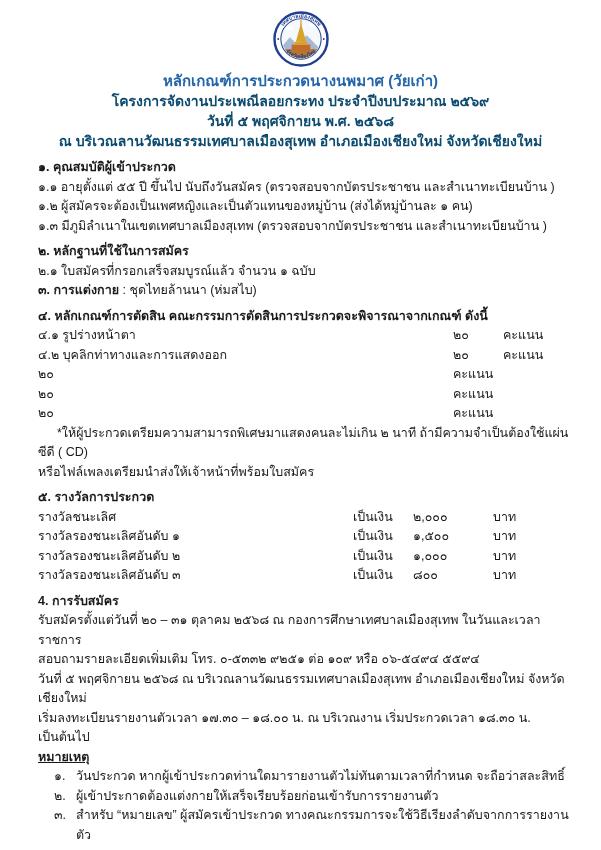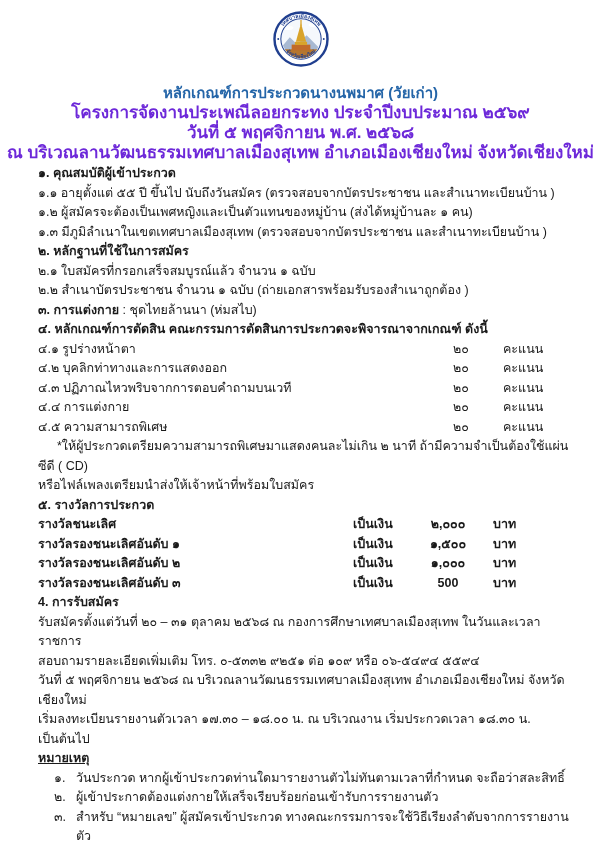--- a/index.html
+++ b/index.html
@@ -2,28 +2,28 @@
 <html><head>
 <meta charset="utf-8">
 <style>
   html,body{margin:0;padding:0;background:#888;}
   .page{
     width:601px;height:850px;background:#ffffff;margin:0 auto;position:relative;
     font-family:"Liberation Sans",sans-serif;color:#1a1a1a;overflow:hidden;
   }
   .header{text-align:center;padding-top:11px;}
   .seal{width:56px;height:56px;margin:0 auto;display:block;}
-  .title{color:#2465a8;font-weight:bold;font-size:15px;line-height:21px;margin-top:15px;}
-  .sub{font-weight:bold;font-size:17px;line-height:20px;color:#6d28d9;}
+  .title{color:#2465a8;font-weight:bold;font-size:15px;line-height:21px;margin-top:3px;}
+  .sub{font-weight:bold;font-size:14px;line-height:20px;color:#0c4a6e;}
   .content{padding:1px 30px 0 38px;font-size:12.5px;line-height:19.5px;}
-  .h{font-weight:bold;}
+  .h{font-weight:bold;margin-top:6px;}
   .line{white-space:normal;}
   .score-row{display:grid;grid-template-columns:415px 50px 1fr;}
-  .prize-row{display:grid;grid-template-columns:315px 60px 70px 1fr;font-weight:bold;}
-  .prize-amt{text-align:center;}
+  .prize-row{display:grid;grid-template-columns:315px 60px 70px 1fr;}
+  .prize-amt{text-align:left;}
   .prize-unit{padding-left:10px;}
   .starnote{text-indent:19px;}
   .note-head{font-weight:bold;text-decoration:underline;}
   .note-row{display:flex;}
   .note-num{width:22px;flex:0 0 22px;margin-left:16px;}
   .note-text{flex:1;}
   .nline{display:block;}
 </style>
 </head>
 <body>
@@ -71,47 +71,43 @@
 
   <div class="content">
 
     <div class="line h">๑. คุณสมบัติผู้เข้าประกวด</div>
     <div class="line">๑.๑ อายุตั้งแต่ ๕๕ ปี ขึ้นไป นับถึงวันสมัคร (ตรวจสอบจากบัตรประชาชน และสำเนาทะเบียนบ้าน )</div>
     <div class="line">๑.๒ ผู้สมัครจะต้องเป็นเพศหญิงและเป็นตัวแทนของหมู่บ้าน (ส่งได้หมู่บ้านละ ๑ คน)</div>
     <div class="line">๑.๓ มีภูมิลำเนาในเขตเทศบาลเมืองสุเทพ (ตรวจสอบจากบัตรประชาชน และสำเนาทะเบียนบ้าน )</div>
 
     <div class="line h">๒. หลักฐานที่ใช้ในการสมัคร</div>
     <div class="line">๒.๑ ใบสมัครที่กรอกเสร็จสมบูรณ์แล้ว จำนวน ๑ ฉบับ</div>
-    <div class="line">๒.๒ สำเนาบัตรประชาชน จำนวน ๑ ฉบับ (ถ่ายเอกสารพร้อมรับรองสำเนาถูกต้อง )</div>
 
     <div class="line"><span class="h">๓. การแต่งกาย</span> <span>: ชุดไทยล้านนา (ห่มสไบ)</span></div>
 
     <div class="line h">๔. หลักเกณฑ์การตัดสิน คณะกรรมการตัดสินการประกวดจะพิจารณาจากเกณฑ์ ดังนี้</div>
     <div class="score-row">
       <span>๔.๑ รูปร่างหน้าตา</span>
         <span>๒๐</span>
         <span>คะแนน</span>
     </div>
     <div class="score-row">
       <span>๔.๒ บุคลิกท่าทางและการแสดงออก</span>
         <span>๒๐</span>
         <span>คะแนน</span>
     </div>
     <div class="score-row">
-      <span>๔.๓ ปฏิภาณไหวพริบจากการตอบคำถามบนเวที</span>
         <span>๒๐</span>
         <span>คะแนน</span>
     </div>
     <div class="score-row">
-      <span>๔.๔ การแต่งกาย</span>
         <span>๒๐</span>
         <span>คะแนน</span>
     </div>
     <div class="score-row">
-      <span>๔.๕ ความสามารถพิเศษ</span>
         <span>๒๐</span>
         <span>คะแนน</span>
     </div>
     <div class="line starnote">*ให้ผู้ประกวดเตรียมความสามารถพิเศษมาแสดงคนละไม่เกิน ๒ นาที ถ้ามีความจำเป็นต้องใช้แผ่นซีดี ( CD)</div>
     <div class="line">หรือไฟล์เพลงเตรียมนำส่งให้เจ้าหน้าที่พร้อมใบสมัคร</div>
 
     <div class="line h">๕. รางวัลการประกวด</div>
     <div class="prize-row">
       <span>รางวัลชนะเลิศ</span>
         <span>เป็นเงิน</span>
@@ -126,21 +122,21 @@
     </div>
     <div class="prize-row">
       <span>รางวัลรองชนะเลิศอันดับ ๒</span>
         <span>เป็นเงิน</span>
         <span class="prize-amt">๑,๐๐๐</span>
         <span class="prize-unit">บาท</span>
     </div>
     <div class="prize-row">
       <span>รางวัลรองชนะเลิศอันดับ ๓</span>
         <span>เป็นเงิน</span>
-        <span class="prize-amt">500</span>
+        <span class="prize-amt">๘๐๐</span>
         <span class="prize-unit">บาท</span>
     </div>
 
     <div class="line h">4. การรับสมัคร</div>
     <div class="line">รับสมัครตั้งแต่วันที่ ๒๐ – ๓๑ ตุลาคม ๒๕๖๘  ณ กองการศึกษาเทศบาลเมืองสุเทพ ในวันและเวลาราชการ</div>
     <div class="line">สอบถามรายละเอียดเพิ่มเติม โทร. ๐-๕๓๓๒ ๙๒๕๑ ต่อ ๑๐๙ หรือ ๐๖-๕๔๙๔ ๕๕๙๔</div>
 
     <div class="line">วันที่ ๕ พฤศจิกายน ๒๕๖๘ ณ บริเวณลานวัฒนธรรมเทศบาลเมืองสุเทพ อำเภอเมืองเชียงใหม่ จังหวัดเชียงใหม่</div>
     <div class="line">เริ่มลงทะเบียนรายงานตัวเวลา ๑๗.๓๐ – ๑๘.๐๐ น.  ณ บริเวณงาน เริ่มประกวดเวลา ๑๘.๓๐ น.  เป็นต้นไป</div>
 

